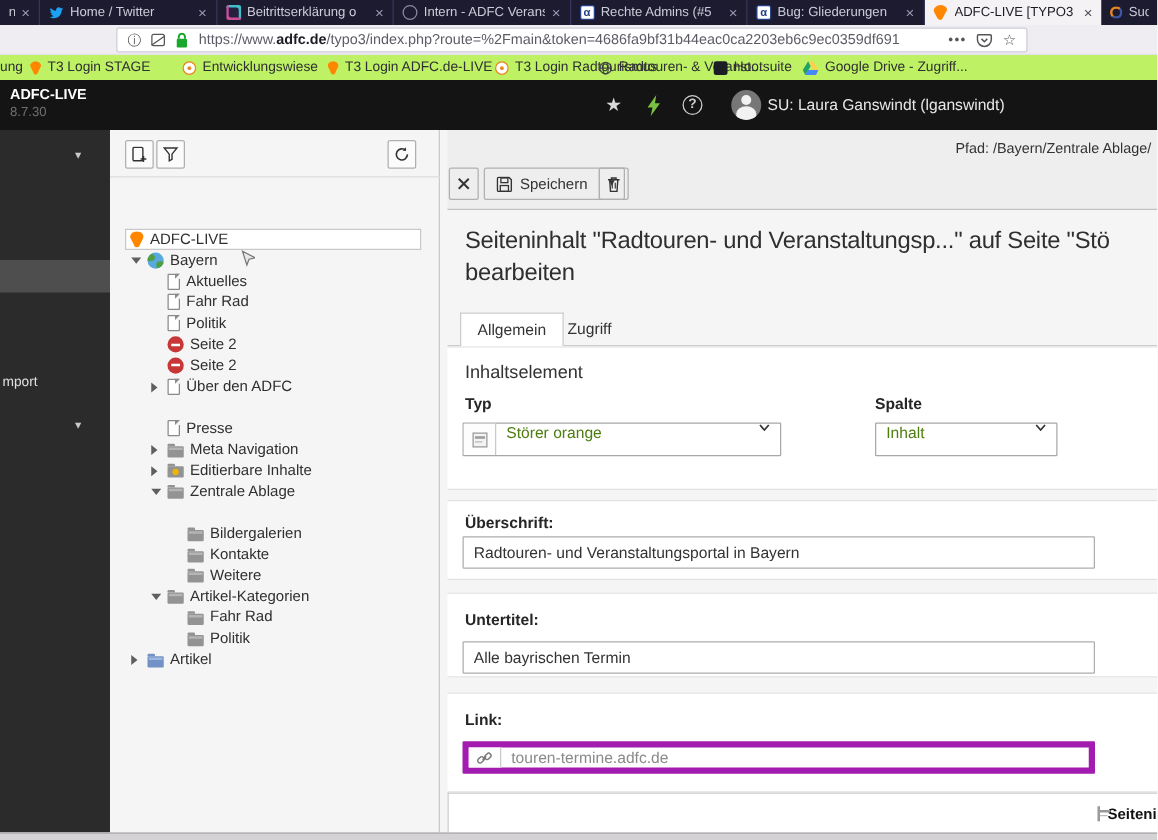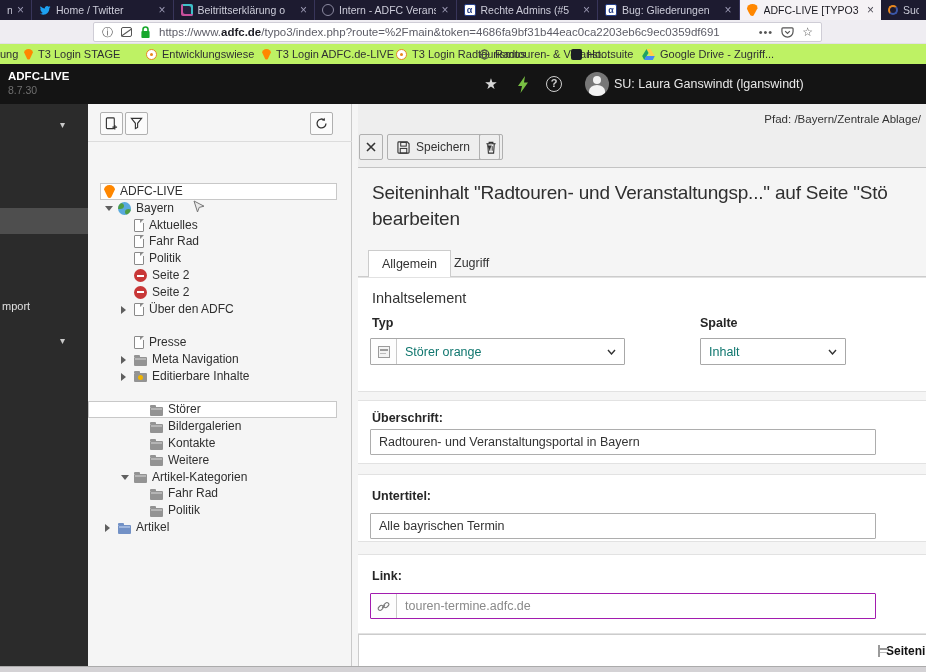--- a/index.html
+++ b/index.html
@@ -95,29 +95,29 @@
   .save-caret{width:20px;display:flex;align-items:center;justify-content:center;border-left:1px solid #b0b0b0;color:#333;font-size:9px;font-family:"DejaVu Sans",sans-serif}
   .h1block{position:absolute;left:14px;top:76px;width:560px;color:#2f2f2f;font-size:19px;line-height:26px;font-weight:500;letter-spacing:-.2px;white-space:nowrap}
   .formtabs{position:absolute;left:0;top:146px;width:568px;height:27px}
   .ftab-line{position:absolute;left:0;top:26px;width:568px;border-top:1px solid #ccc}
   .ftab.active{position:absolute;left:10px;top:0;height:27px;padding:0 13px;background:#fff;border:1px solid #ccc;border-bottom:none;display:flex;align-items:center;font-size:12.5px;color:#333;z-index:2}
   .ftab.plain{position:absolute;left:86px;top:0;height:26px;display:flex;align-items:center;font-size:12.5px;color:#333;padding:0 10px}
   .panel{position:absolute;left:0;width:568px;background:#fff;border-top:1px solid #e2e2e2;border-bottom:1px solid #e2e2e2}
   .p1{top:173px;height:115px}.p2{top:296px;height:64px}.p3{top:370px;height:68px}.p4{top:450px;height:80px}
   .sect-h{position:absolute;left:14px;top:12px;font-size:14.5px;color:#333}
   .flabel{position:absolute;font-size:12.5px;font-weight:bold;color:#262626}
-  .sel{position:absolute;height:27px;background:#fff;border:1px solid #a8a8a8;border-radius:1px;display:flex;align-items:center;font-size:12.5px;color:#0f766e}
+  .sel{position:absolute;height:27px;background:#fff;border:1px solid #a8a8a8;border-radius:1px;display:flex;font-size:12.5px;color:#4d7c0f}
   .sel .seltext{flex:1;padding:0 8px;white-space:nowrap;overflow:hidden}
   .sel .chev{padding-right:8px;display:flex}
   .ce-icon{width:12px;height:12px;border:1px solid #9a9a9a;background:#f3f3f3;position:relative}
   .ce-icon::before{content:"";position:absolute;left:1px;top:2px;width:8px;height:2px;background:#9a9a9a}
   .ce-icon::after{content:"";position:absolute;left:1px;top:6px;width:6px;height:1px;background:#bbb}
   .sel-icell{width:26px;align-self:stretch;border-right:1px solid #c9c9c9;display:flex;align-items:center;justify-content:center;background:#fdfdfd}
   .tinput{position:absolute;height:26px;background:#fff;border:1px solid #adadad;border-radius:1px;font-size:12.5px;color:#333;padding:0 8px;font-family:"Liberation Sans",sans-serif;outline:none}
-  .linkgroup{position:absolute;left:12px;top:38px;width:506px;height:26px;border:1px solid #a21caf;border-radius:1px;background:#fff;display:flex;align-items:stretch}
+  .linkgroup{position:absolute;left:12px;top:38px;width:506px;height:26px;border:5px solid #a21caf;border-radius:1px;background:#fff;display:flex;align-items:stretch}
   .link-icell{width:26px;border-right:1px solid #c9c9c9;display:flex;align-items:center;justify-content:center;background:#fdfdfd}
   .linkgroup input{flex:1;border:none;outline:none;font-size:12.5px;color:#8a8a8a;padding:0 8px;font-family:"Liberation Sans",sans-serif;background:transparent}
   .footerpanel{position:absolute;left:0;top:530px;width:568px;height:32px;background:#fff;border:1px solid #ccc;border-right:none;border-bottom:none;display:flex;align-items:center;gap:6px;padding-left:519px;overflow:hidden}
   .footerpanel b{font-size:12px;color:#111;white-space:nowrap}
 
   .bottomstrip{position:absolute;left:0;top:666px;width:926px;height:6px;background:#d4d2d5;border-top:1px solid #ababab}
   svg{display:block}
 </style>
 </head>
 <body>
@@ -346,25 +346,25 @@
           <span>Presse</span>
         </span>
       </div>
     <div class="trow" style="top:263.8px">
       <span class="exp closed" style="left:33px"></span>
       <span class="node" style="left:46px">
           <span class="ti i-folder apps"></span>
           <span>Editierbare Inhalte</span>
         </span>
     </div>
-    <div class="trow" style="top:297.4px">
-      <span class="rowbox" style="left:0;width:249px"></span>
-      <span class="node" style="left:62px">
-          <span class="ti i-folder"></span>
-          <span>Störer</span>
+    <div class="trow" style="top:280.6px">
+      <span class="exp open" style="left:33px"></span>
+      <span class="node" style="left:46px">
+          <span class="ti i-folder"></span>
+          <span>Zentrale Ablage</span>
         </span>
     </div>
     <div class="trow" style="top:314.2px">
         <span class="node" style="left:62px">
           <span class="ti i-folder"></span>
           <span>Bildergalerien</span>
         </span>
       </div>
     <div class="trow" style="top:331px">
         <span class="node" style="left:62px">

